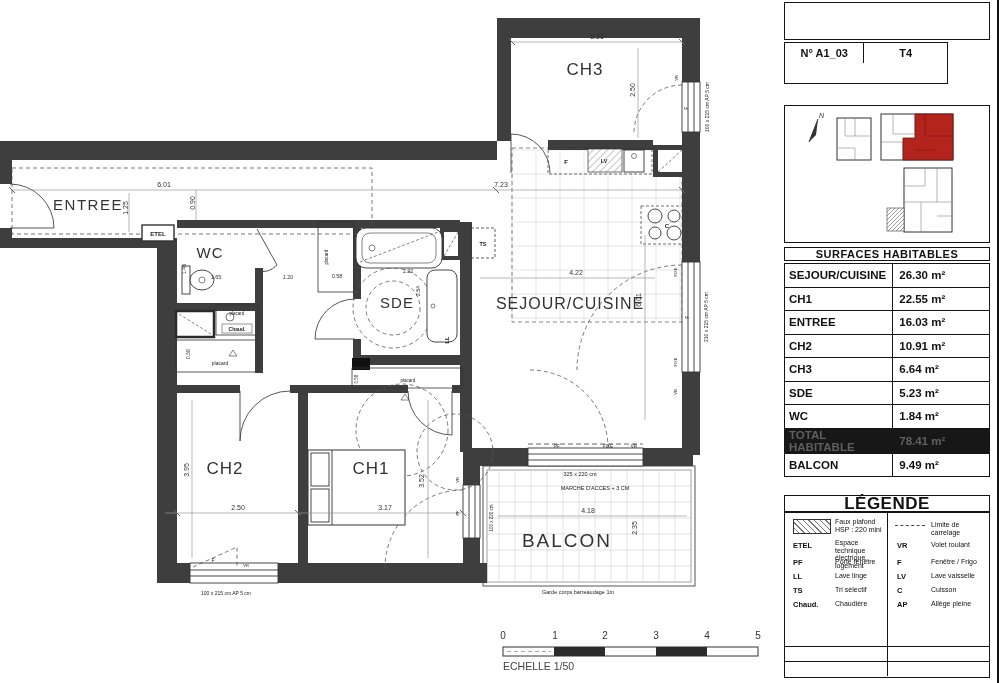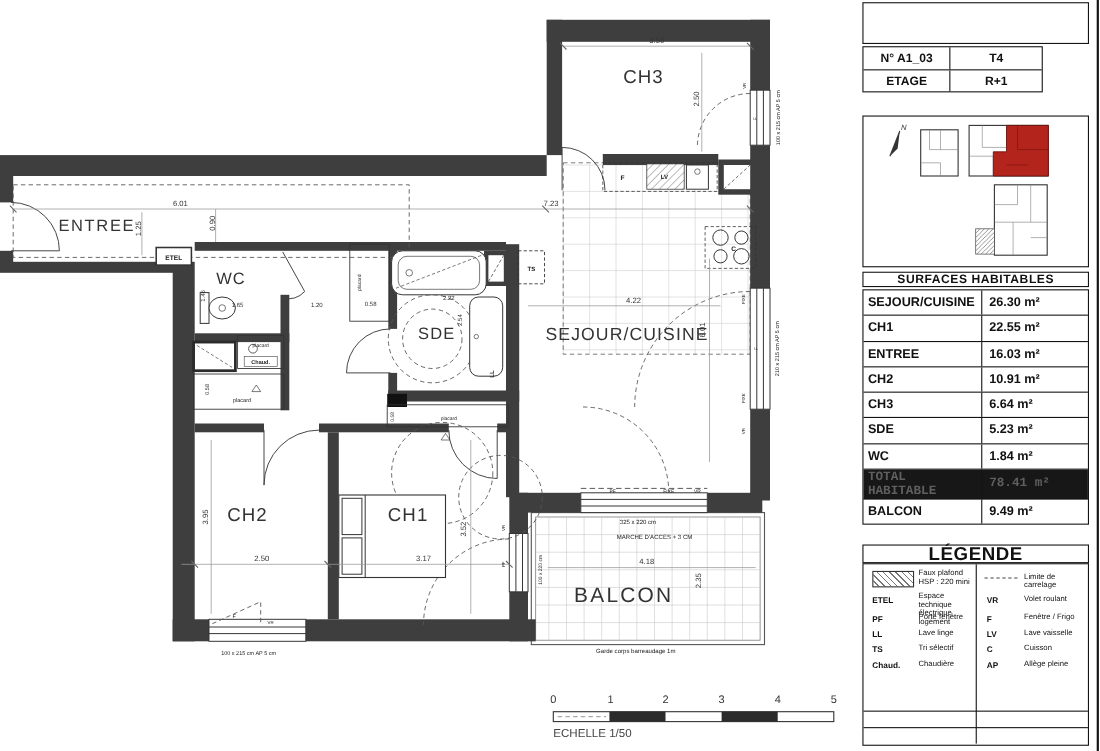--- a/index.html
+++ b/index.html
@@ -12,21 +12,21 @@
   .urow+.urow{border-top:1.5px solid #141414;}
   .ucell{flex:1;display:flex;align-items:center;justify-content:center;font-weight:bold;font-size:11px;}
   .ucell:first-child{border-right:1.5px solid #141414;flex:.95;}
   
   .stable{display:flex;flex-direction:column;}
   .srow{flex:1;display:flex;border-bottom:1.5px solid #141414;box-sizing:border-box;align-items:stretch;}
   .srow:last-child{border-bottom:none;}
   .srow .lab{flex:1.15;display:flex;align-items:center;padding-left:4px;font-weight:bold;font-size:11.5px;border-right:1.5px solid #141414;}
   .srow .val{flex:1;display:flex;align-items:center;padding-left:6px;font-weight:bold;font-size:11.5px;}
   .srow.hl{background:#171717;}
-  .srow.hl .lab,.srow.hl .val{color:#5f5f5f;font-family:Liberation Mono, monospace;}
+  .srow.hl .lab,.srow.hl .val{color:#5f5f5f;}
   
   .lkey{position:absolute;font-weight:bold;font-size:7.5px;}
   .ldesc{position:absolute;font-size:7px;line-height:7.5px;width:58px;}
   .lswatch{position:absolute;width:36px;height:13px;border:1px solid #333;
            background:repeating-linear-gradient(45deg,#fff 0 3px,#777 3px 4px);}
   .ldash{position:absolute;width:30px;border-top:1.2px dashed #444;}
   .vdiv{position:absolute;border-left:1.2px solid #141414;}
   .hline{position:absolute;border-top:1.2px solid #141414;width:100%;left:0;}
   .edge{position:absolute;background:#141414;}
   svg text{font-family:"Liberation Sans",sans-serif;}
@@ -290,24 +290,20 @@
 
   <div class="edge" style="left:997px;top:0;width:1.5px;height:683px;"></div>
 
   <div class="box" style="left:784px;top:2px;width:206px;height:38px;"></div>
 
   <div class="box" style="left:784px;top:42px;width:164px;height:42px;">
     <div class="urow">
       <div class="ucell">N° A1_03</div>
       <div class="ucell">T4</div>
     </div>
-    <div class="urow">
-      <div class="ucell">ETAGE</div>
-      <div class="ucell">R+1</div>
-    </div>
   </div>
 
 
   <div class="box" style="left:784px;top:105px;width:206px;height:138px;">
     <svg width="203" height="135" viewBox="0 0 203 135">
       <defs>
         <pattern id="sh" width="4" height="4" patternUnits="userSpaceOnUse">
           <rect width="4" height="4" fill="#fff"></rect>
             <line x1="0" y1="4" x2="4" y2="0" stroke="#888" stroke-width="0.8"></line>
         </pattern>

